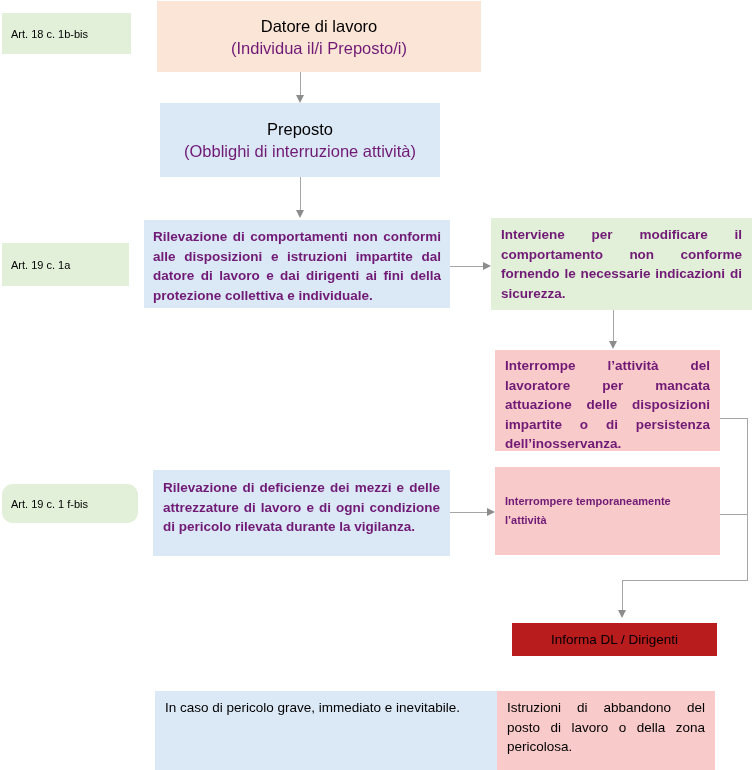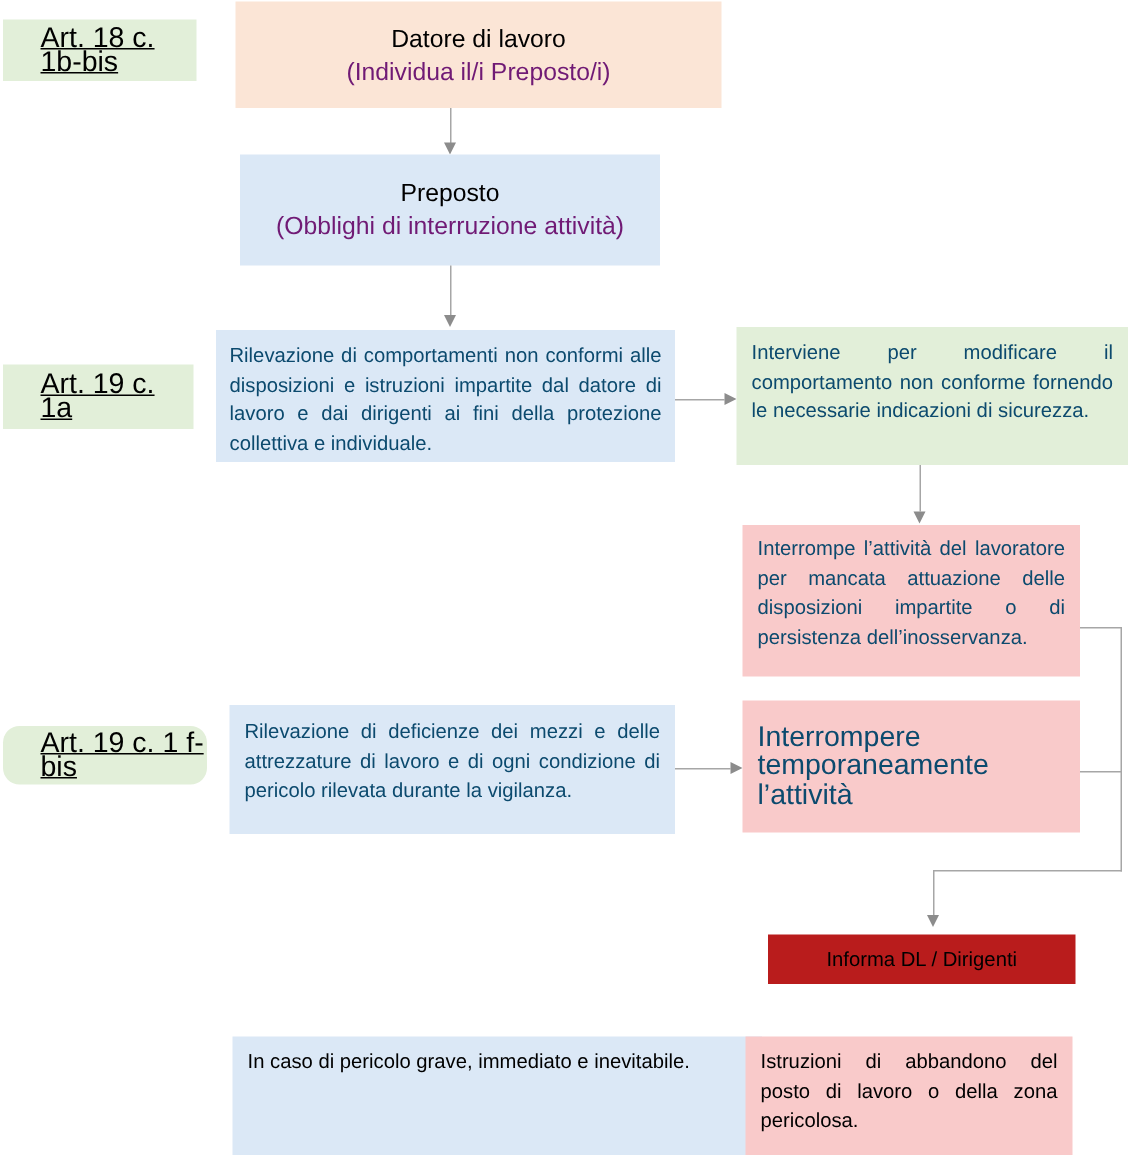--- a/index.html
+++ b/index.html
@@ -14,42 +14,42 @@
   }
   .box { position: absolute; box-sizing: border-box; }
   .fill-green  { background: #e2efd9; }
   .fill-peach  { background: #fbe5d6; }
   .fill-blue   { background: #dbe8f6; }
   .fill-pink   { background: #f9caca; }
   .fill-yellow { background: #b91c1c; }
 
   .label-box {
     display: flex; align-items: center;
-    padding-left: 25px;
-    font-size: 19px; line-height: 16px; text-decoration: underline;
+    padding-left: 9px;
+    font-size: 11px; line-height: 16px;
   }
   .title-box {
     display: flex; flex-direction: column;
     align-items: center; justify-content: center;
     text-align: center;
     font-size: 16.5px; line-height: 22px;
   }
   .title-box .subtitle { color: #701a75; }
   .body-box {
     font-size: 13.5px; line-height: 19.5px;
     text-align: justify;
   }
-  .red-text { color: #0c4a6e; }
+  .red-text { color: #701a75; font-weight: bold; }
   .center-box {
     display: flex; align-items: center; justify-content: center;
     font-size: 13.5px; line-height: 17px; text-align: center;
   }
   .vcenter-box {
     display: flex; flex-direction: column; justify-content: center;
-    font-size: 19px; line-height: 19.5px; text-align: left;
+    font-size: 11px; line-height: 19.5px; text-align: left;
   }
 
   .hline, .vline { position: absolute; background: #a6a6a6; }
   .hline { height: 1px; }
   .vline { width: 1px; }
 
   .arrow-down {
     position: absolute; width: 0; height: 0;
     border-left: 4.5px solid transparent;
     border-right: 4.5px solid transparent;

